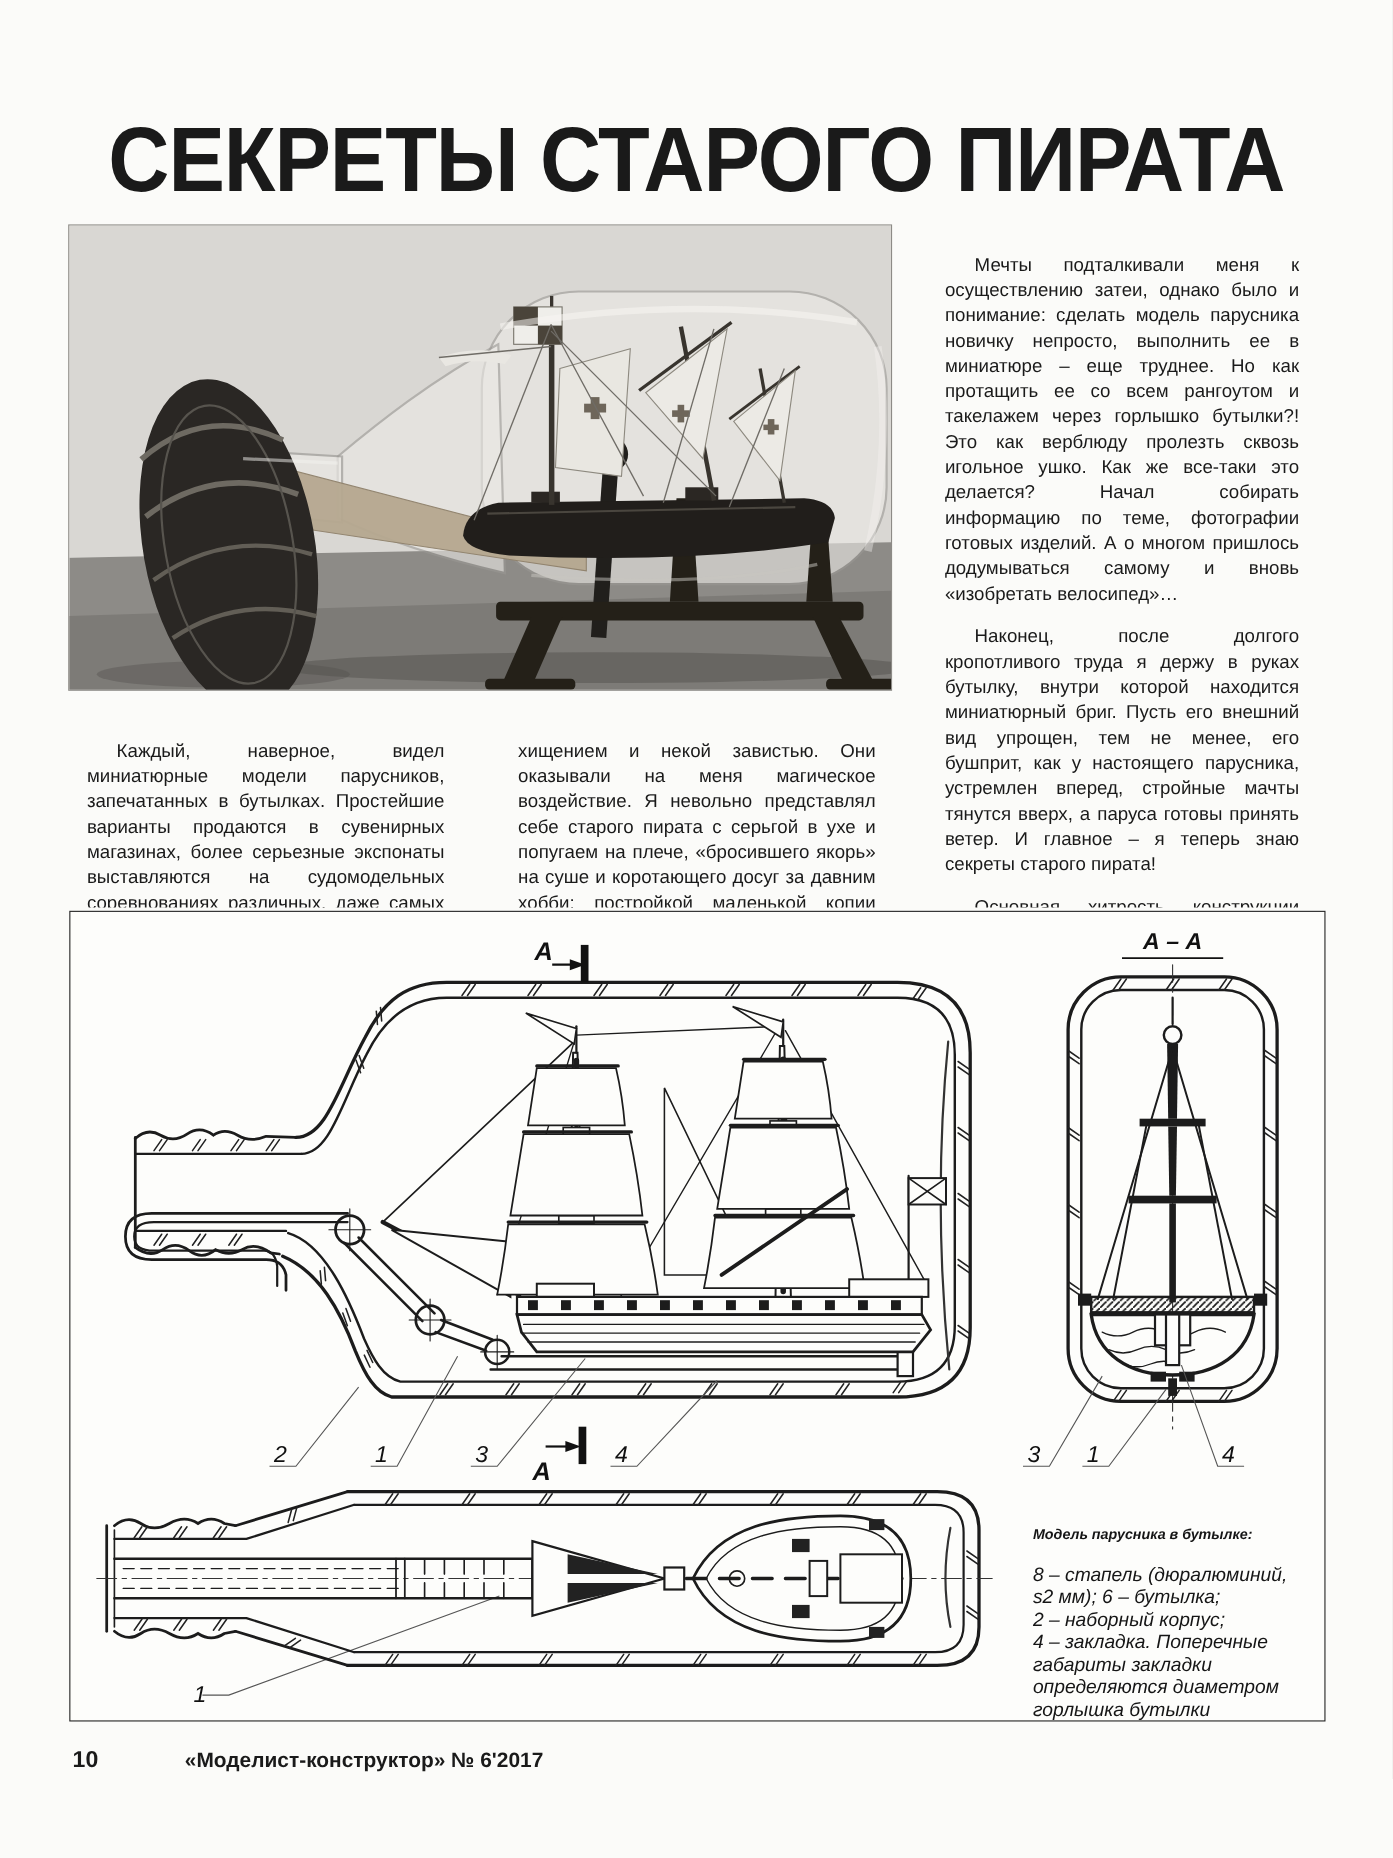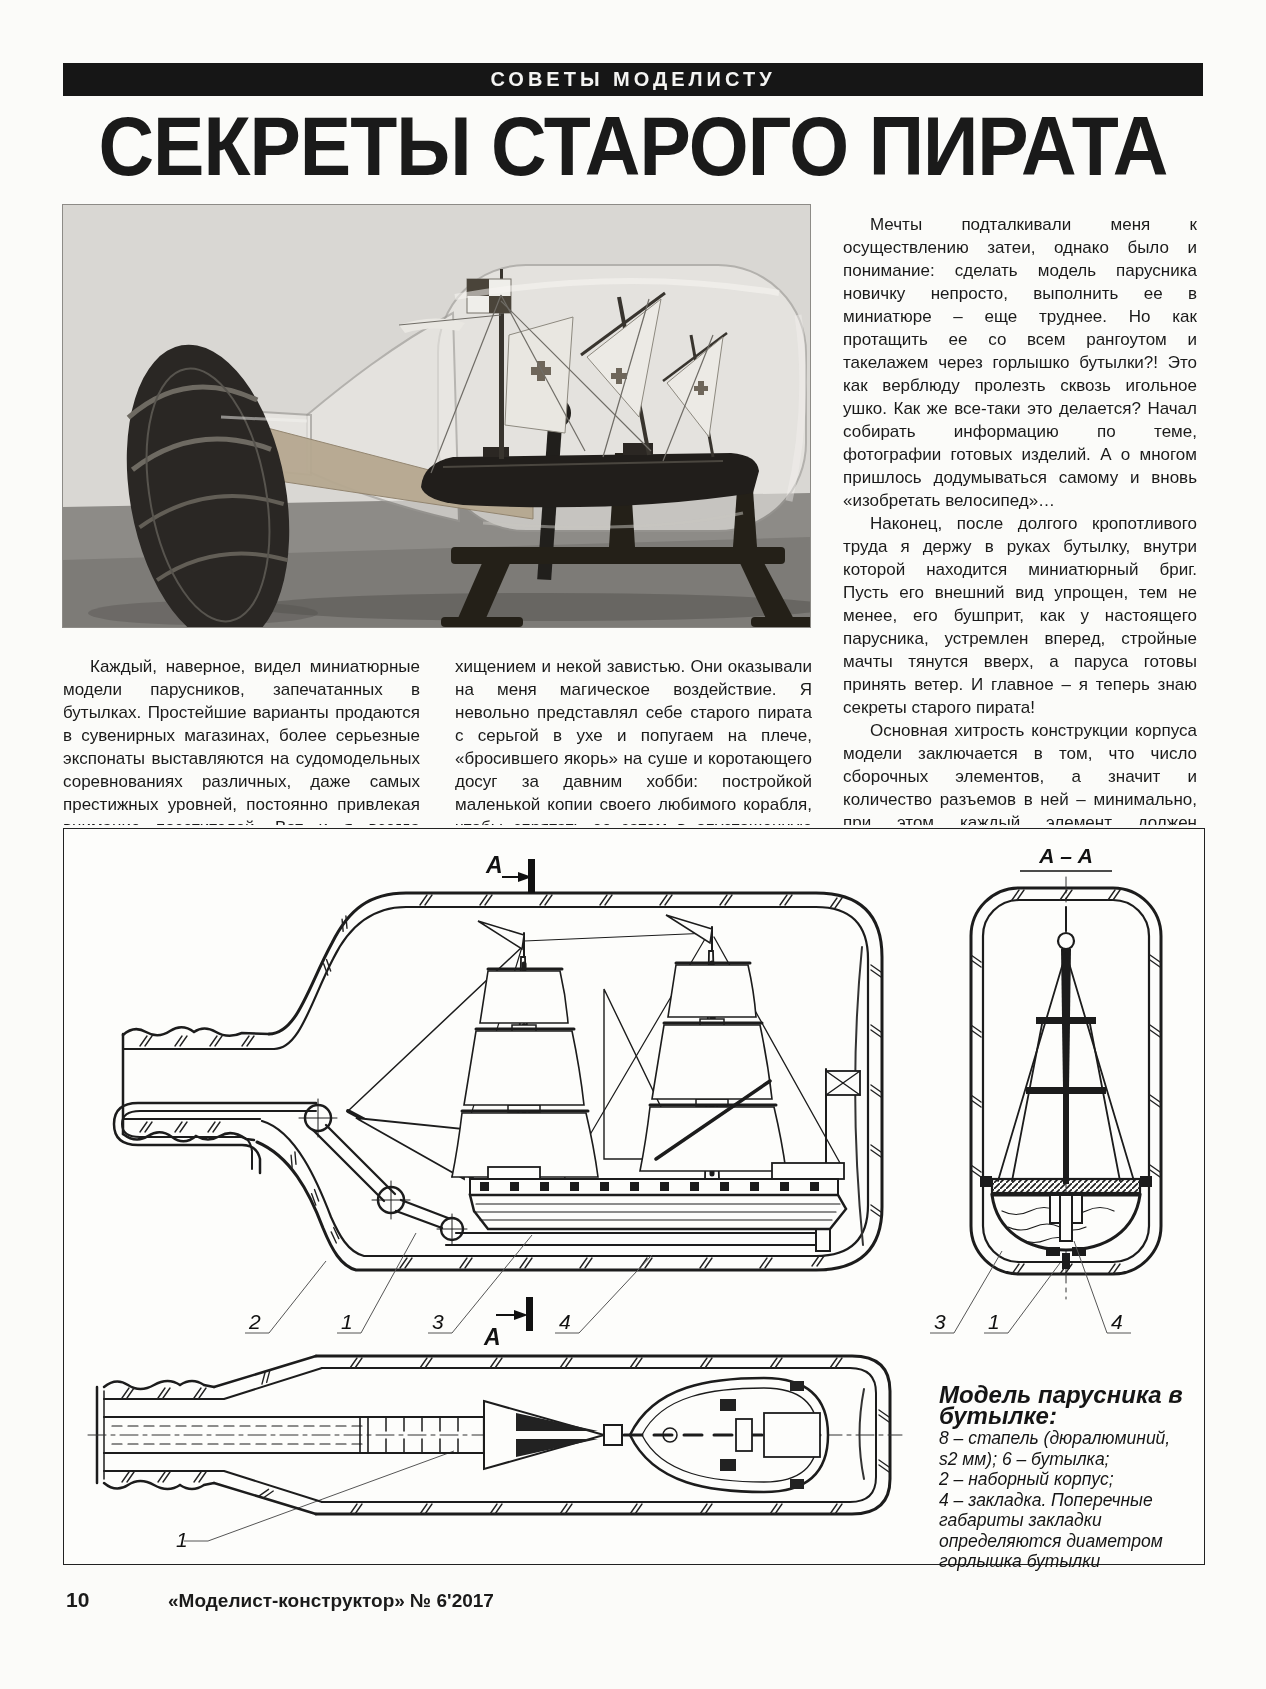--- a/index.html
+++ b/index.html
@@ -6,43 +6,42 @@
   .page{position:relative;width:1266px;height:1689px;background:#fbfbf9;margin:0 auto;
         font-family:"Liberation Sans",sans-serif;color:#1a1a1a;overflow:hidden;}
   .kicker{position:absolute;left:63px;top:63px;width:1140px;height:33px;background:#161616;
           color:#f4f4f2;font-weight:bold;font-size:20px;letter-spacing:4px;
           display:flex;align-items:center;justify-content:center;}
   .headline{position:absolute;left:63px;top:100px;width:1140px;height:92px;
             font-size:77px;line-height:90px;font-weight:900;letter-spacing:-1px;
             text-align:center;white-space:nowrap;transform:scale(1.0,1.08);transform-origin:50% 40%;}
   .photo{position:absolute;left:63px;top:205px;width:747px;height:422px;outline:1px solid #8d8b87;}
   .col{position:absolute;font-size:17px;line-height:23px;text-align:justify;overflow:hidden;}
-  .col p{margin:0;text-indent:27px;}
+  .col p{margin:16px;text-indent:27px;}
   .col p.noind{text-indent:0;}
   #col1{left:63px;top:655px;width:357px;height:170px;}
   #col2{left:455px;top:655px;width:357px;height:170px;}
   #col3{left:843px;top:213px;width:354px;height:612px;}
   .figure{position:absolute;left:63px;top:828px;width:1140px;height:735px;border:1.5px solid #222;background:#fdfdfb;}
   .figure svg{position:absolute;left:0;top:0;}
   .legend{position:absolute;left:875px;top:556px;width:262px;font-style:italic;
           font-size:17.5px;line-height:20.5px;color:#151515;}
-  .legend .lt{font-weight:bold;font-size:24px;margin-bottom:2px;}
+  .legend .lt{font-weight:bold;font-size:13px;margin-bottom:15px;}
   .footer-num{position:absolute;left:66px;top:1588px;font-size:21px;font-weight:bold;}
   .footer-mag{position:absolute;left:168px;top:1590px;font-size:19px;font-weight:bold;}
   
   .lbl{font:italic 21px "Liberation Sans",sans-serif;fill:#111;}
   .secL{font:italic bold 23px "Liberation Sans",sans-serif;fill:#111;}
   .secT{font:italic bold 21px "Liberation Sans",sans-serif;fill:#111;}
 </style>
 </head>
 <body>
 
 <div class="page">
 
-  <div class="kicker">СОВЕТЫ МОДЕЛИСТУ</div>
   <div class="headline">СЕКРЕТЫ СТАРОГО ПИРАТА</div>
 
   <div class="photo">
     <svg width="747" height="422" viewBox="0 0 747 422">
       <rect x="0" y="0" width="747" height="302" fill="#d9d7d3"></rect>
       <polygon points="0,302 747,288 747,422 0,422" fill="#8d8b87"></polygon>
       <polygon points="0,355 747,332 747,422 0,422" fill="#7d7b77"></polygon>
       <ellipse cx="480" cy="402" rx="290" ry="14" fill="#53514d" opacity="0.5"></ellipse>
       <ellipse cx="140" cy="408" rx="115" ry="12" fill="#53514d" opacity="0.4"></ellipse>
 

